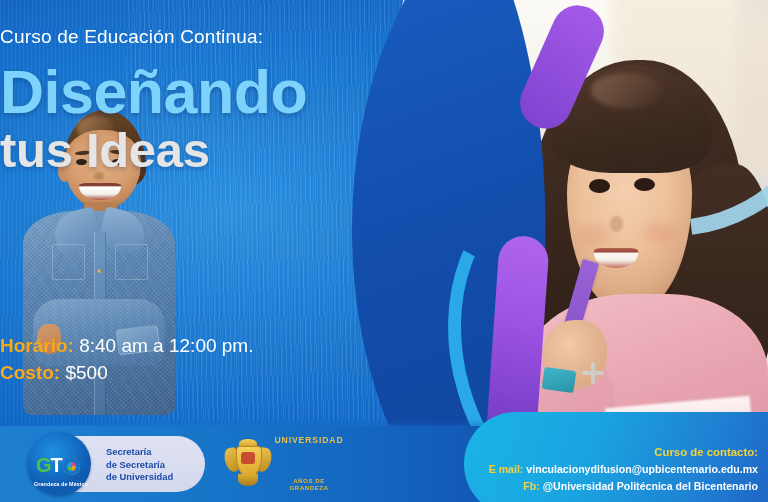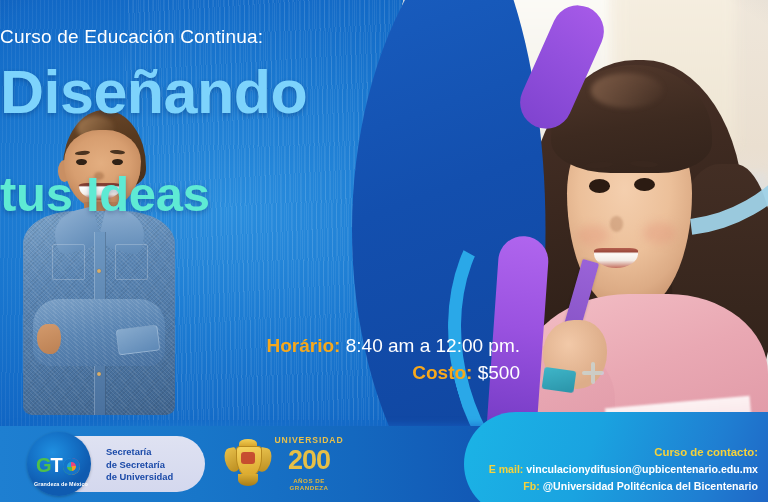--- a/index.html
+++ b/index.html
@@ -298,36 +298,35 @@
     font-size:19px;color:#ffffff;letter-spacing:.2px;
   }
   .title-green{
     position:absolute;left:0;top:62px;width:520px;
     font-size:61px;font-weight:bold;color:#7dd3fc;
     letter-spacing:-.5px;line-height:1;
     text-shadow:0 2px 5px rgba(0,30,80,.30);
   }
   .title-white{
     position:absolute;left:0;top:126px;width:520px;
-    font-size:49px;font-weight:bold;color:#5eead4;
+    font-size:49px;font-weight:bold;color:#e5e5e5;
     letter-spacing:-.3px;line-height:1;
     text-shadow:0 2px 5px rgba(0,30,80,.30);
-    margin-top:44px;
   }
   .dates{
     position:absolute;left:0;top:236px;width:520px;
     color:#ffffff;font-weight:bold;font-size:21px;line-height:1.29;
     text-shadow:0 1px 3px rgba(0,30,80,.33);
   }
   .dline{display:block;}
   .info{
     position:absolute;left:0;top:333px;width:520px;
     font-size:19px;color:#ffffff;line-height:1.42;
   }
-  .iline{display:block;text-align:right;}
+  .iline{display:block;}
   .lbl{color:#f7a81b;font-weight:bold;}
   .val{color:#ffffff;}
 
   
   .footer{
     position:absolute;left:0;bottom:0;width:768px;height:76px;
     background:linear-gradient(90deg,#1e7fd1 0%,#1876c9 26%,#1468bf 46%,#1257b4 64%,#143e9e 82%,#1b2f8e 100%);
   }
   .footer-top{
     position:absolute;left:0;bottom:70px;width:768px;height:8px;
@@ -547,21 +546,20 @@
     <div class="gj-logo">
       <div class="gj-shield">
         <div class="gj-sh-wing l"></div>
         <div class="gj-sh-wing r"></div>
         <div class="gj-sh-top"></div>
         <div class="gj-sh-body"></div>
         <div class="gj-sh-red"></div>
         <div class="gj-sh-acc"></div>
       </div>
       <div class="gj-word">UNIVERSIDAD</div>
-      <div class="gj-200">200</div>
       <div class="gj-sub">AÑOS DE GRANDEZA</div>
     </div>
 
 
     <div class="contact">
       <span class="cl ctitle">Curso de contacto:</span>
       <span class="cl">
         <span class="ck">E mail:</span>
         <span>vinculacionydifusion@upbicentenario.edu.mx</span>
       </span>

